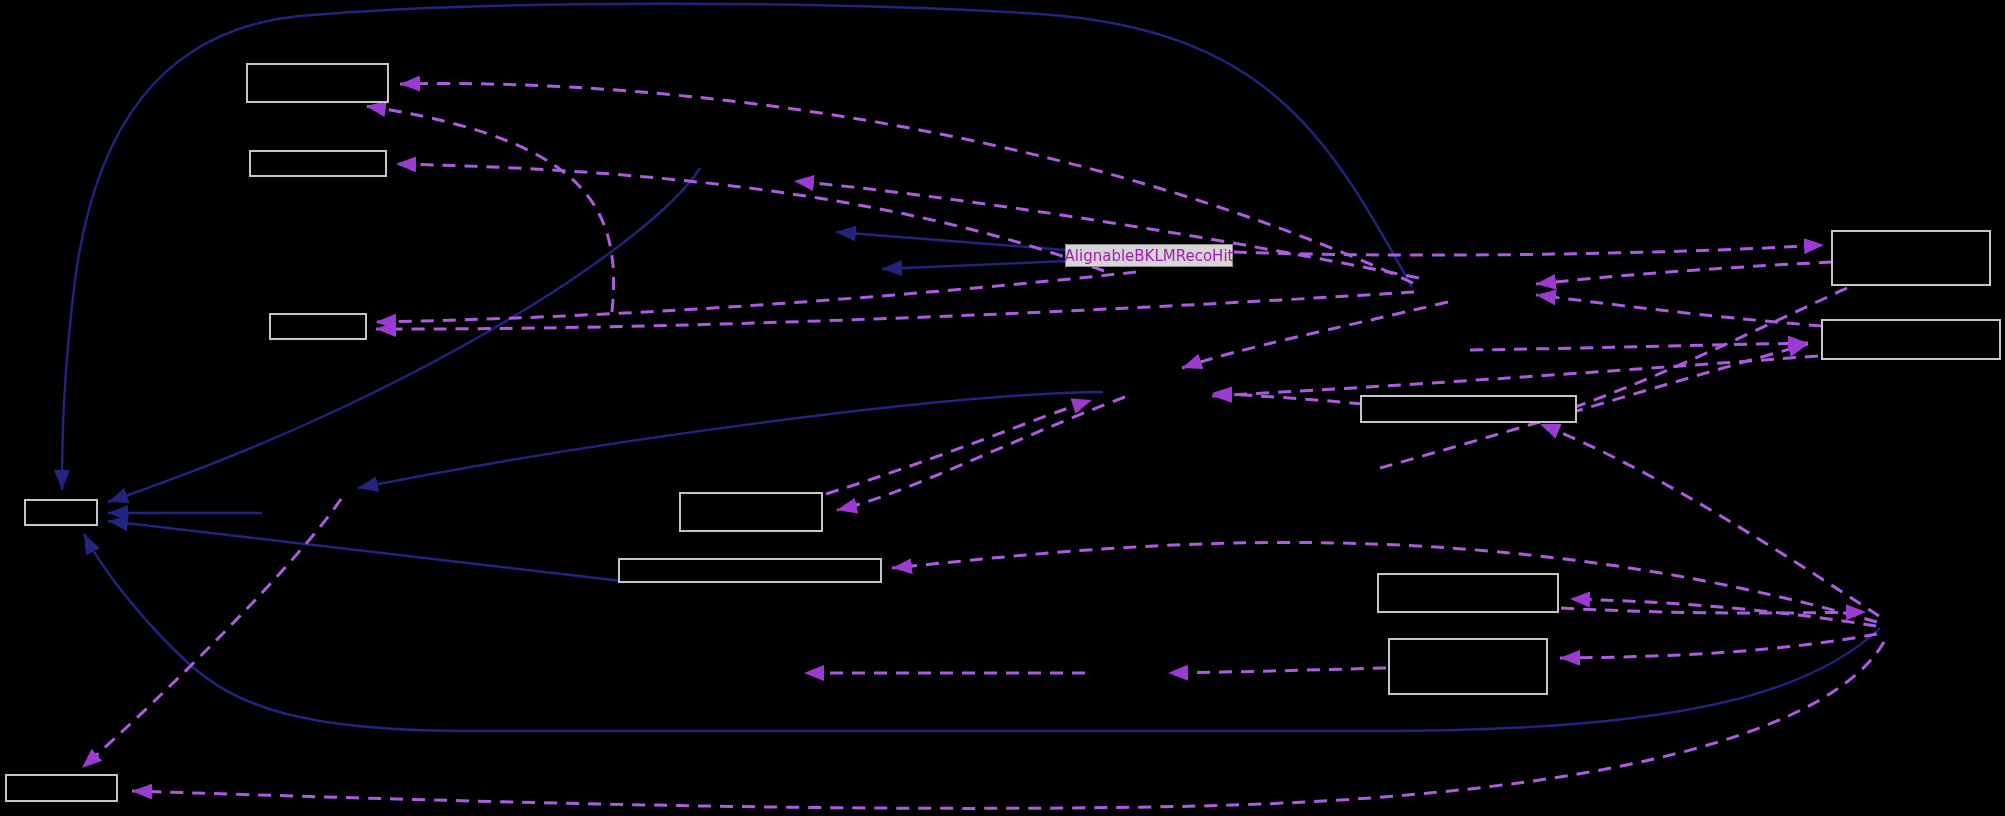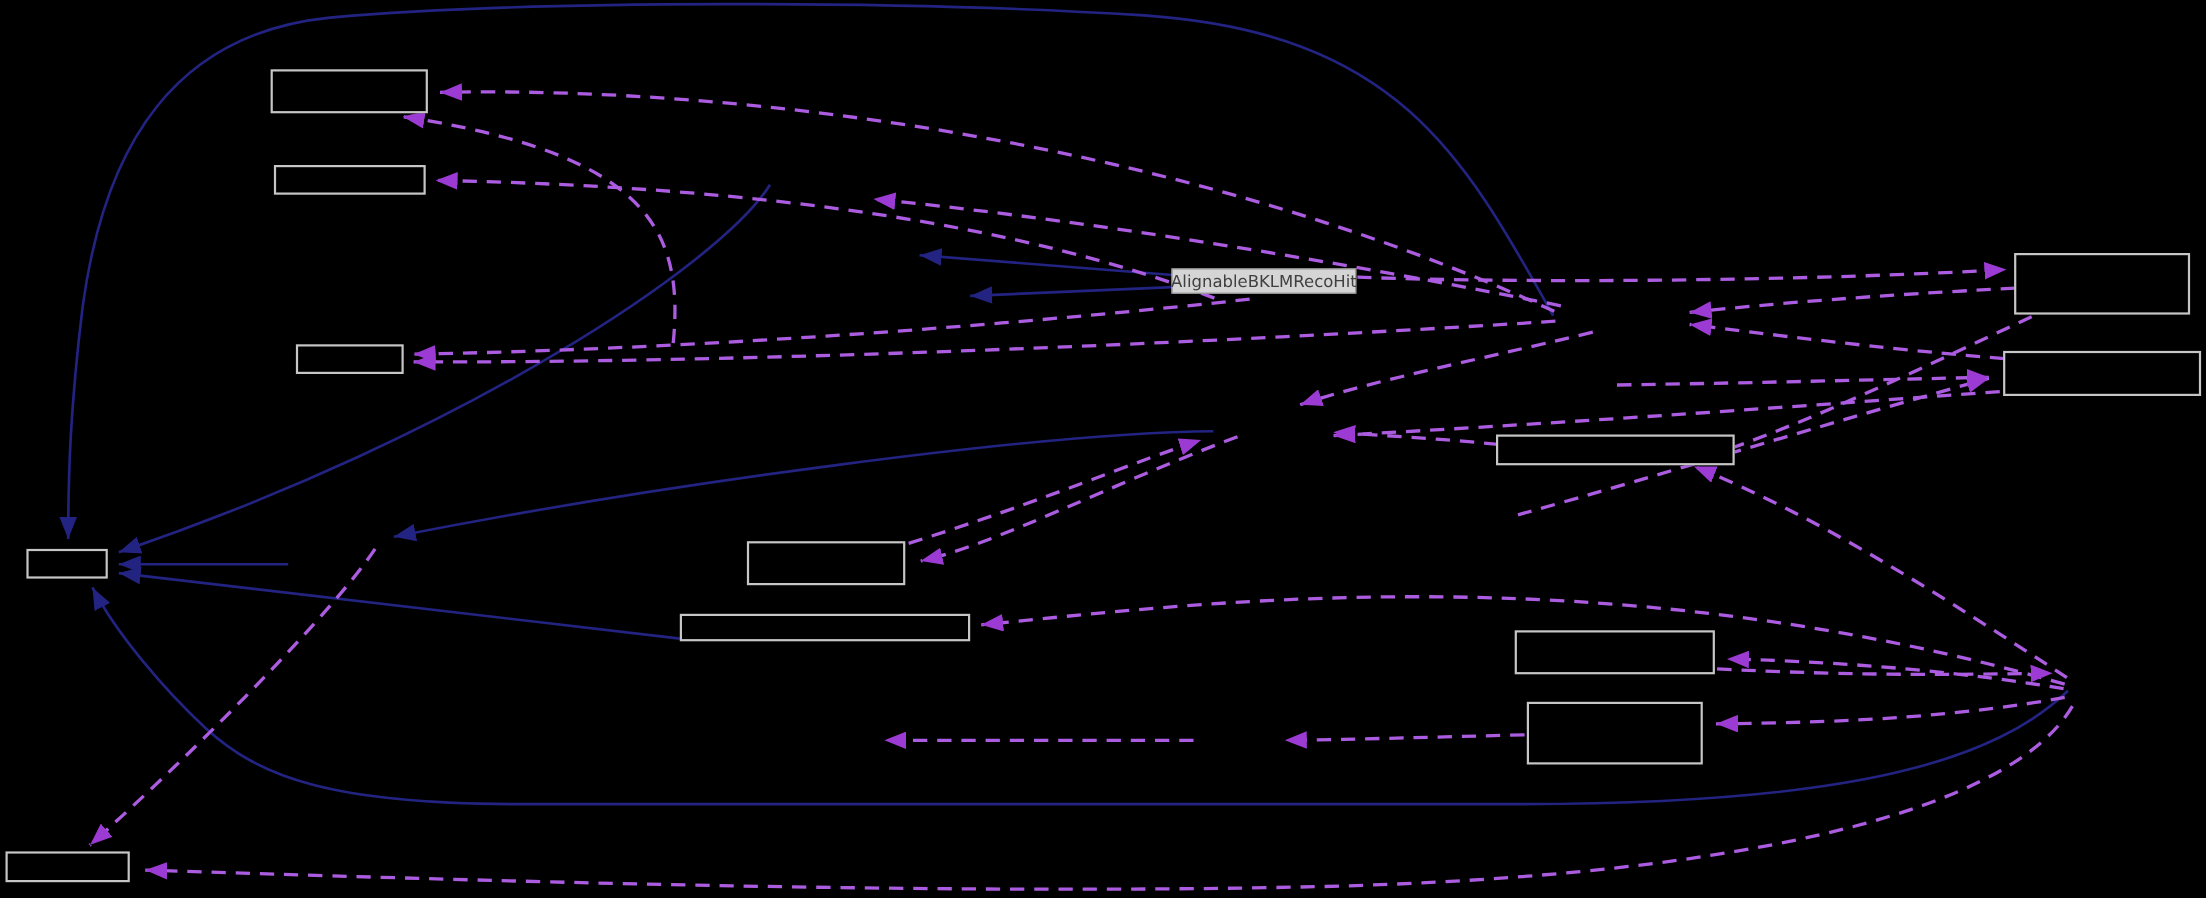--- a/index.html
+++ b/index.html
@@ -87,17 +87,17 @@
       <div class="class-box" style="left: 679px; top: 492px; width: 144px; height: 40px; border-color: rgb(198, 198, 198); background: rgb(0, 0, 0);"></div>
       <div class="class-box" style="left: 618px; top: 558px; width: 264px; height: 25px; border-color: rgb(198, 198, 198); background: rgb(0, 0, 0);"></div>
       <div class="class-box" style="left: 1360px; top: 395px; width: 217px; height: 28px; border-color: rgb(198, 198, 198); background: rgb(0, 0, 0);"></div>
       <div class="class-box" style="left: 1377px; top: 573px; width: 182px; height: 40px; border-color: rgb(198, 198, 198); background: rgb(0, 0, 0);"></div>
       <div class="class-box" style="left: 1388px; top: 638px; width: 160px; height: 57px; border-color: rgb(198, 198, 198); background: rgb(0, 0, 0);"></div>
       <div class="class-box" style="left: 1831px; top: 230px; width: 160px; height: 56px; border-color: rgb(198, 198, 198); background: rgb(0, 0, 0);"></div>
       <div class="class-box" style="left: 1821px; top: 319px; width: 180px; height: 41px; border-color: rgb(198, 198, 198); background: rgb(0, 0, 0);"></div>
       <div class="class-box" style="left: 5px; top: 774px; width: 113px; height: 28px; border-color: rgb(198, 198, 198); background: rgb(0, 0, 0);"></div>
     </div>
 
-  <div id="central-node" style="left: 1065px; top: 244px; width: 168px; height: 23px; background: rgb(213, 213, 213); color: #404040;">
+  <div id="central-node" style="left: 1065px; top: 244px; width: 168px; height: 23px; background: rgb(213, 213, 213); color: #a21caf;">
     <span>AlignableBKLMRecoHit</span>
   </div>
 
 </div>
 
 </body></html>

